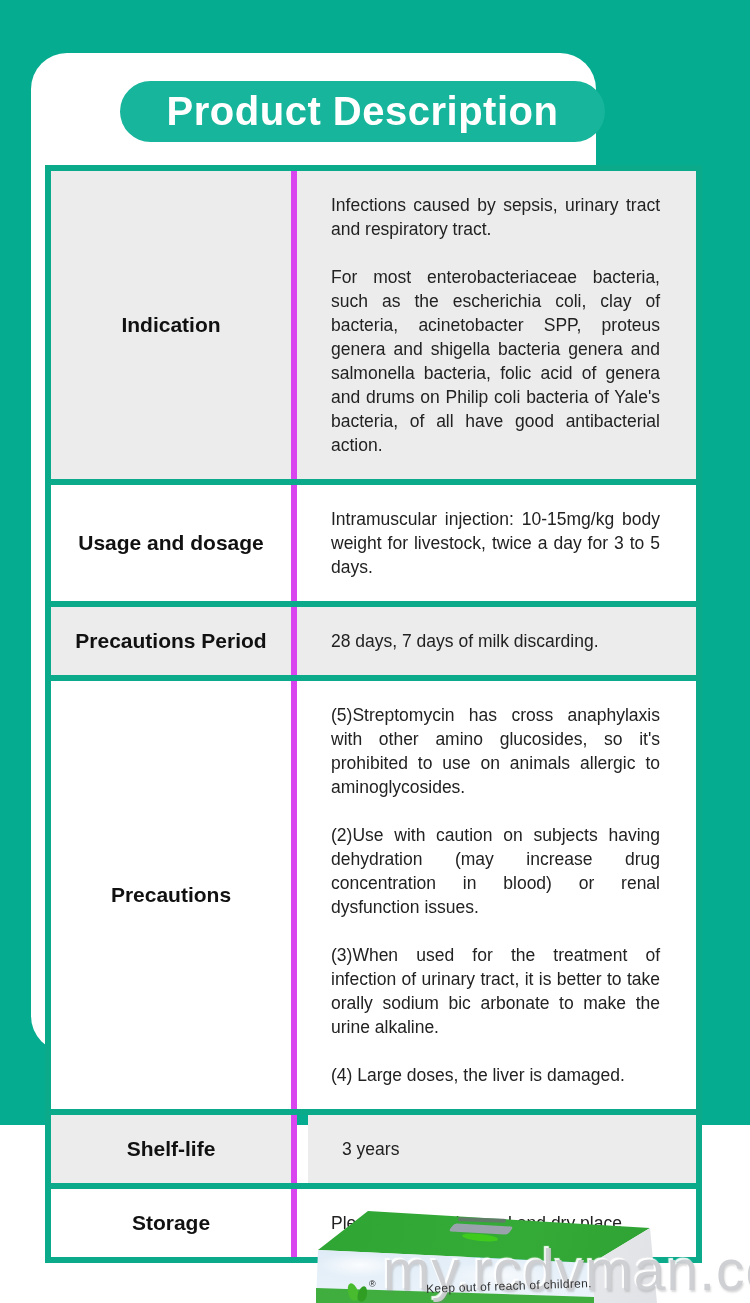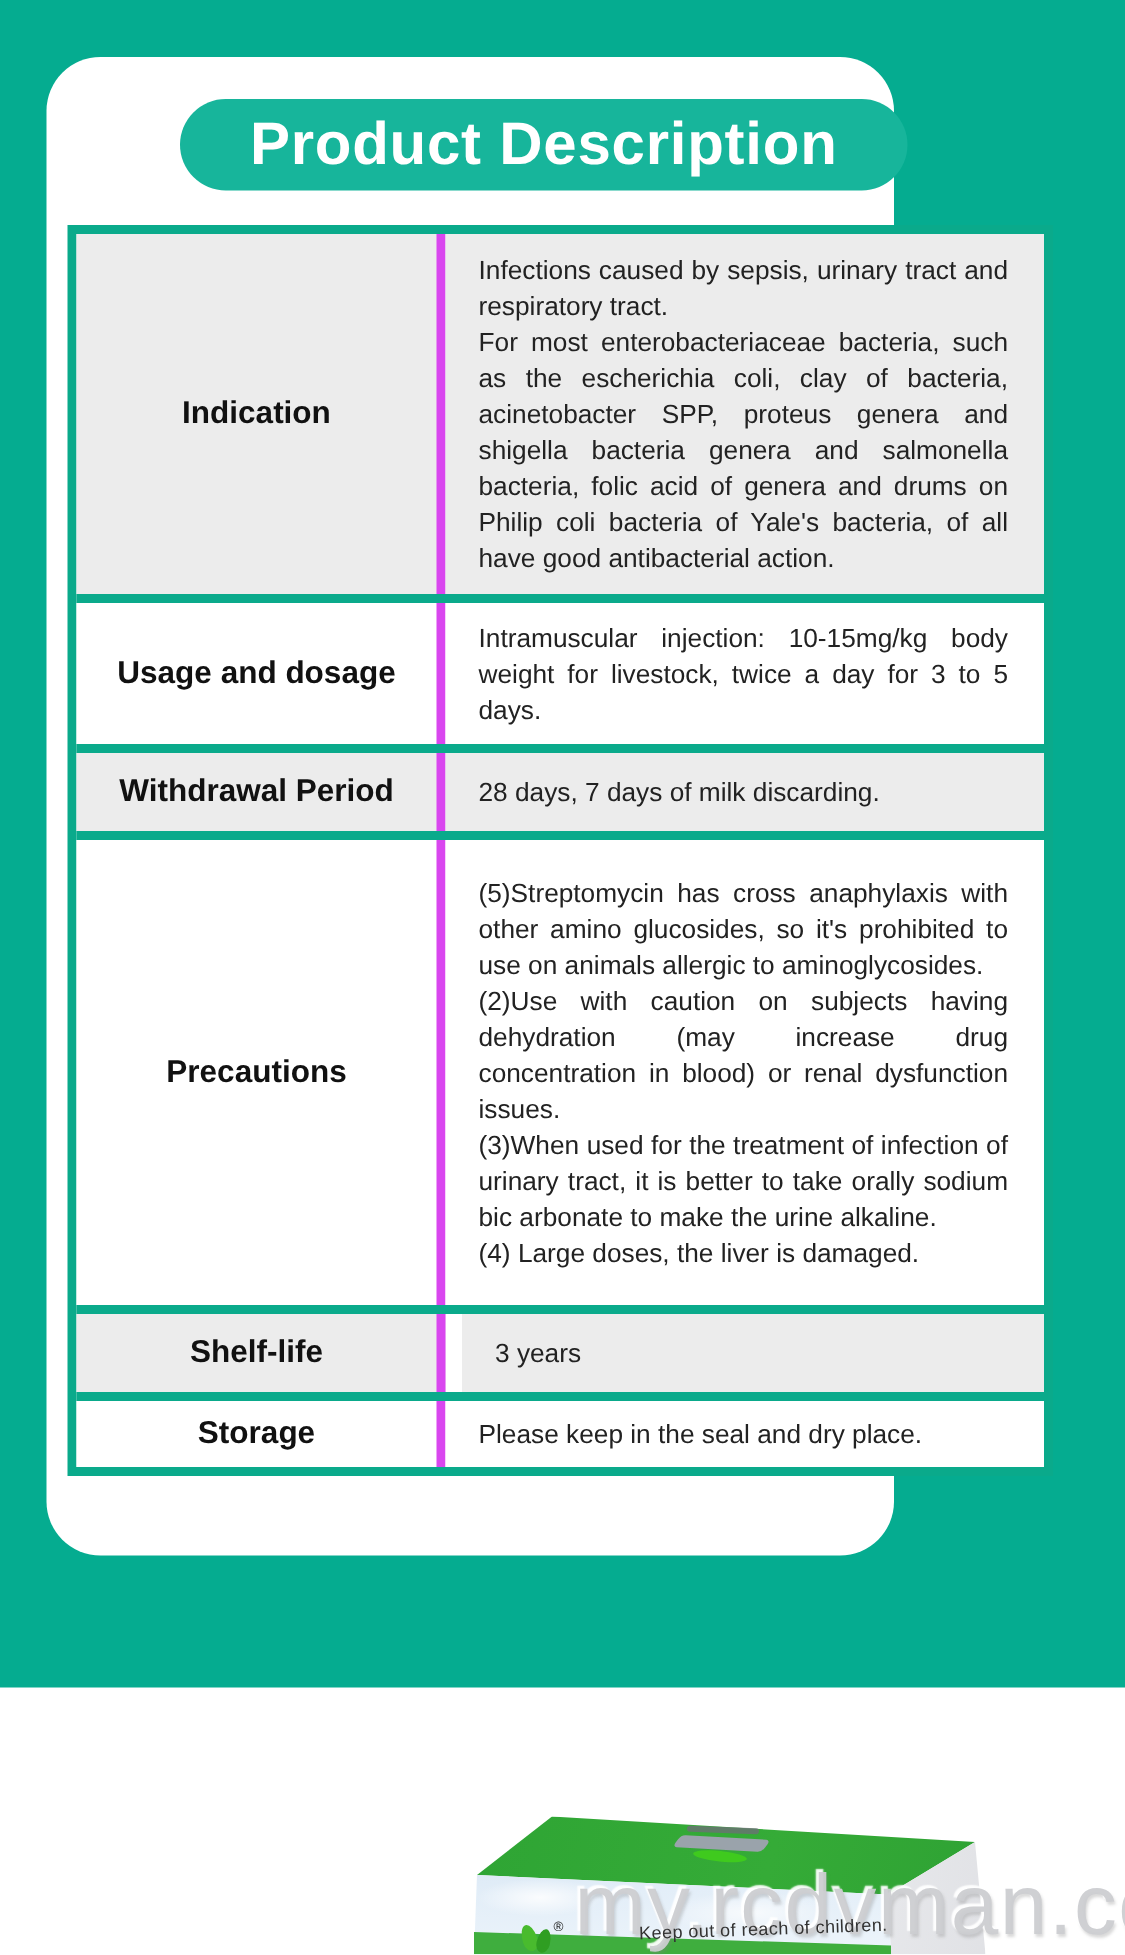--- a/index.html
+++ b/index.html
@@ -8,21 +8,21 @@
     position:relative;
     font-family:"Liberation Sans","DejaVu Sans",sans-serif;
     background:#ffffff;
     overflow:hidden;
   }
   .bg-teal {
     position:absolute; left:0; top:0; width:750px; height:1125px;
     background:#05ac90; z-index:1;
   }
   .card {
-    position:absolute; left:31px; top:38px; width:565px; height:999px;
+    position:absolute; left:31px; top:53px; width:565px; height:999px;
     background:#ffffff; border-radius:36px; z-index:2;
   }
   .pill {
     position:absolute; left:89px; top:28px; width:485px; height:61px;
     background:#17b59b; border-radius:31px;
     display:flex; align-items:center; justify-content:center;
   }
   .pill-title {
     color:#ffffff; font-size:40px; font-weight:bold; letter-spacing:0.5px;
     white-space:nowrap;
@@ -46,21 +46,21 @@
     display:flex; align-items:center; justify-content:center;
     font-weight:bold; font-size:21px; color:#111111; text-align:center;
     padding:4px 8px;
   }
   .cell-content {
     flex:1; display:flex; flex-direction:column; justify-content:center;
     padding:10px 24px 10px 22px;
     font-size:17.5px; line-height:24px; color:#222222;
     text-align:justify;
   }
-  .cell-content p { margin:0; }
+  .cell-content p { margin:12px; }
   .single { text-align:left; }
 
   
   .box-photo {
     position:absolute; left:300px; top:1203px; width:380px; height:100px;
     z-index:2;
   }
   .box-face { position:absolute; left:0; top:0; width:380px; height:100px; }
   .face-top {
     clip-path:polygon(68px 8px, 350px 25px, 292px 60px, 18px 47px);
@@ -122,21 +122,21 @@
     </div>
 
     <div class="t-row">
       <div class="cell cell-label">Usage and dosage</div>
       <div class="cell cell-content">
         <p>Intramuscular injection: 10-15mg/kg body weight for livestock, twice a day for 3 to 5 days.</p>
       </div>
     </div>
 
     <div class="t-row">
-      <div class="cell cell-label">Withdrawal Period</div>
+      <div class="cell cell-label">Precautions Period</div>
       <div class="cell cell-content single">
         <p>28 days, 7 days of milk discarding.</p>
       </div>
     </div>
 
     <div class="t-row">
       <div class="cell cell-label">Precautions</div>
       <div class="cell cell-content">
         <p>(5)Streptomycin has cross anaphylaxis with other amino glucosides, so it's prohibited to use on animals allergic to aminoglycosides.</p>
         <p>(2)Use with caution on subjects having dehydration (may increase drug concentration in blood) or renal dysfunction issues.</p>

